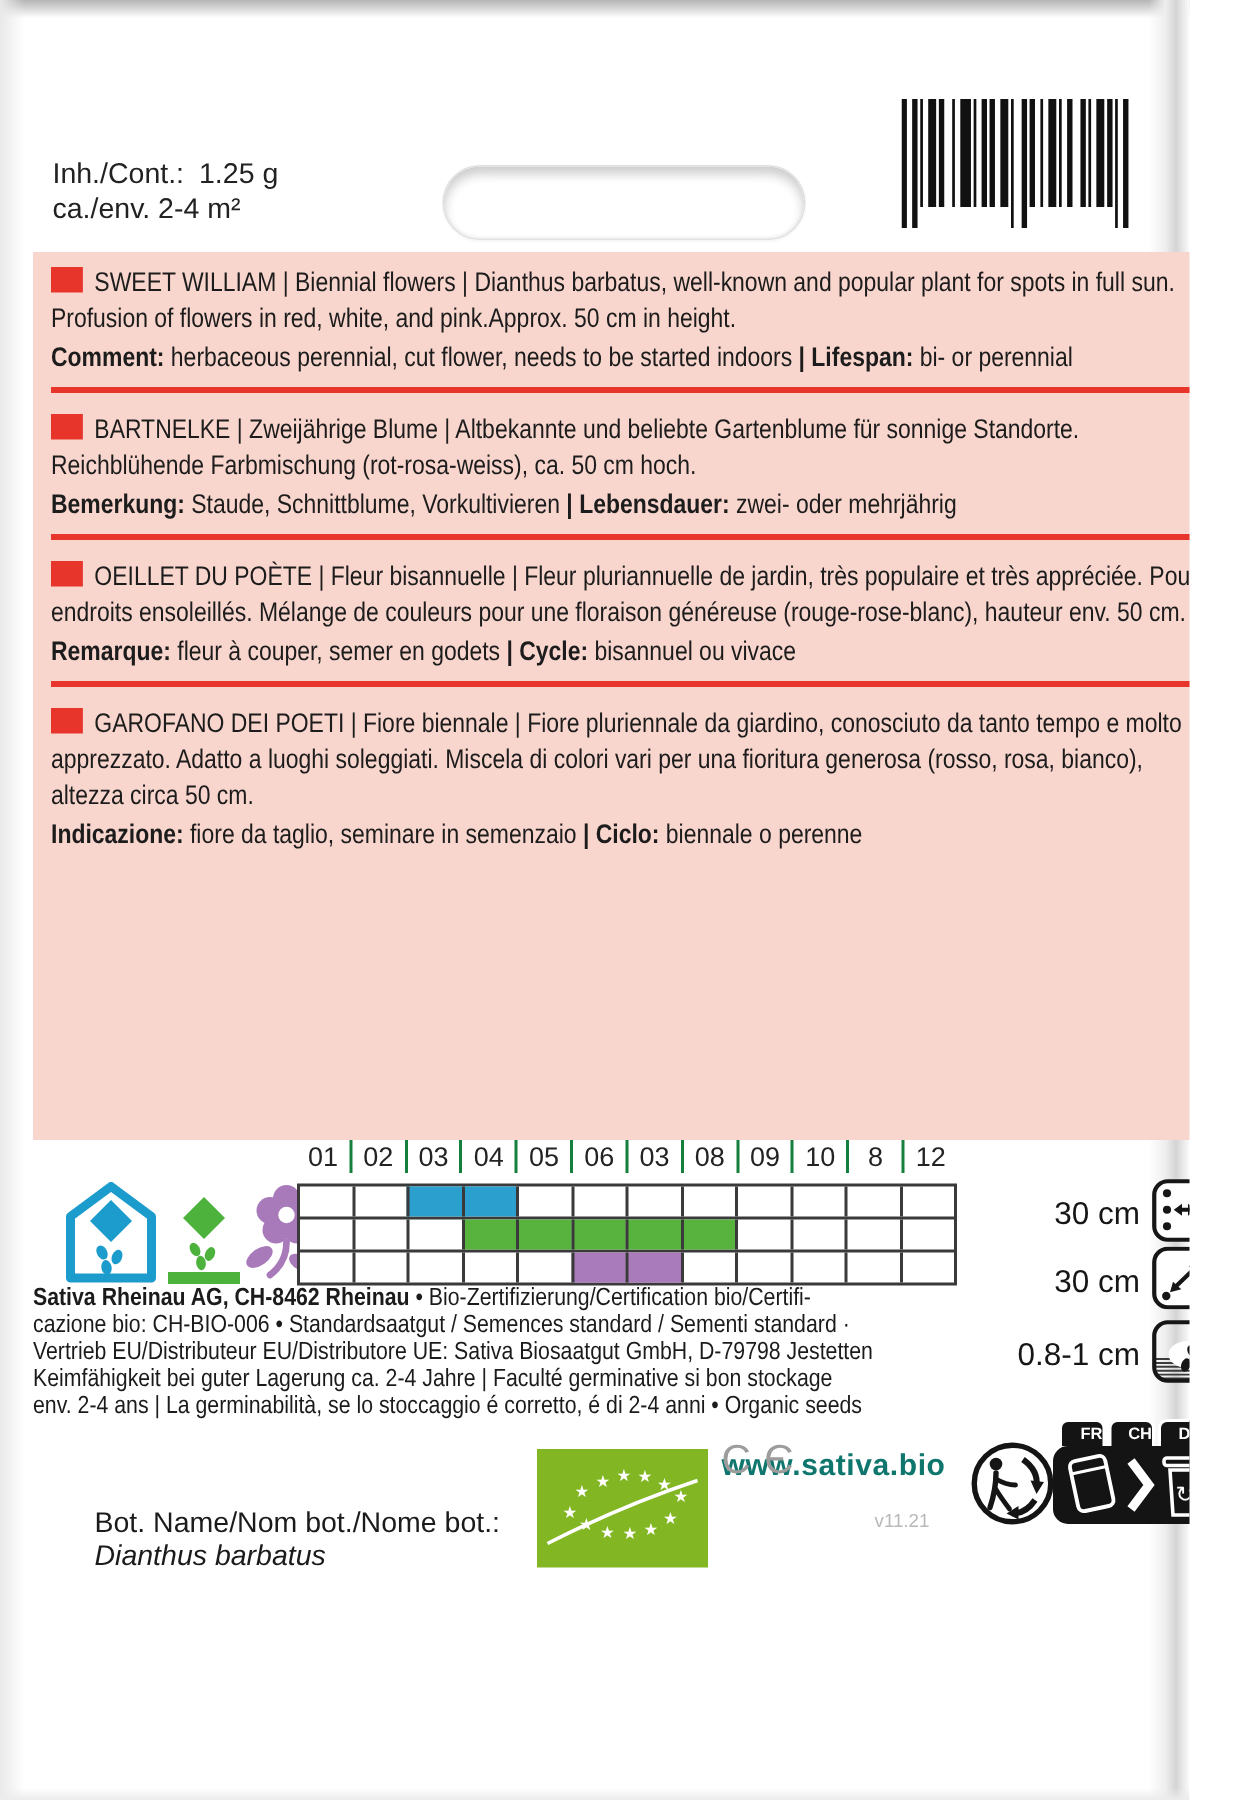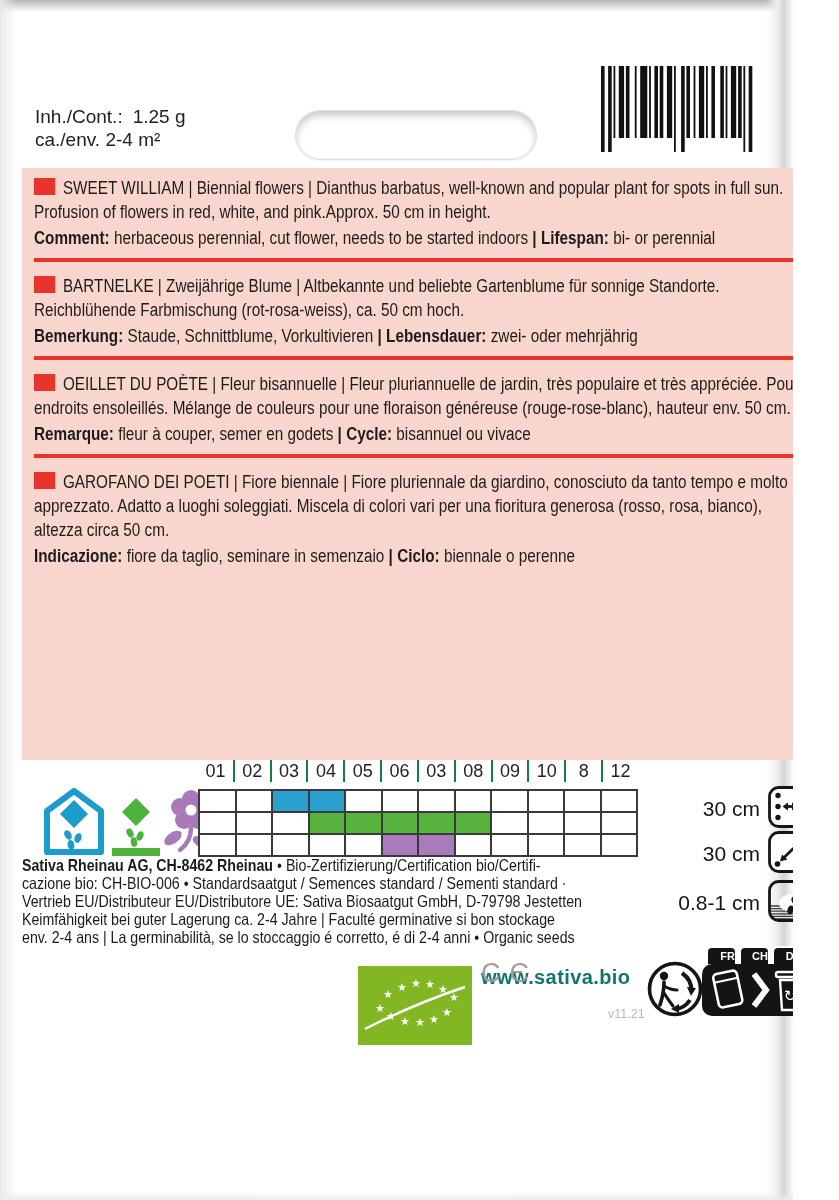--- a/index.html
+++ b/index.html
@@ -66,21 +66,21 @@
   .company .cline{white-space:nowrap;}
   .company b{font-weight:700;}
 
   
   .bot-name{position:absolute;left:63px;top:1005px;font-size:19px;line-height:22px;color:#1b1b1b;}
   .bot-name .italic{font-style:italic;}
 
   .eu-logo{position:absolute;left:358px;top:966px;width:114px;height:79px;background:#82b622;}
   .website{position:absolute;left:481px;top:966px;font-size:20px;font-weight:700;color:#0f766e;letter-spacing:.4px;text-align:center;}
   .ce-mark{position:absolute;left:481px;top:958px;font-size:27px;color:#9c9c9c;letter-spacing:9px;}
-  .version{position:absolute;left:608px;top:1007px;font-size:12.5px;color:#b9b9b9;}
+  .version{position:absolute;left:583px;top:1007px;font-size:12.5px;color:#b9b9b9;}
 
   .triman{position:absolute;left:646px;top:960px;}
 
   .badge{position:absolute;left:702px;top:946px;width:110px;height:72px;}
   .badge-tabs{position:absolute;left:4px;top:0;display:flex;gap:2px;}
   .badge-tab{width:27px;height:16px;background:#141414;border:2px solid #fff;border-bottom:none;
              border-radius:6px 6px 0 0;color:#fff;font-size:11px;font-weight:700;
              text-align:right;line-height:16px;}
   .badge-body{position:absolute;left:0;top:18px;width:110px;height:52px;background:#141414;border-radius:10px;}
 </style>
@@ -314,20 +314,24 @@
   </div>
 
   <div class="company">
     <div class="cline"><b>Sativa Rheinau AG, CH-8462 Rheinau</b><span> • Bio-Zertifizierung/Certification bio/Certifi-</span></div>
     <div class="cline">cazione bio: CH-BIO-006 • Standardsaatgut / Semences standard / Sementi standard ·</div>
     <div class="cline">Vertrieb EU/Distributeur EU/Distributore UE: Sativa Biosaatgut GmbH, D-79798 Jestetten</div>
     <div class="cline">Keimfähigkeit bei guter Lagerung ca. 2-4 Jahre | Faculté germinative si bon stockage</div>
     <div class="cline">env. 2-4 ans | La germinabilità, se lo stoccaggio é corretto, é di 2-4 anni • Organic seeds</div>
   </div>
 
+  <div class="bot-name">
+    <div>Bot. Name/Nom bot./Nome bot.:</div>
+    <div class="italic">Dianthus barbatus</div>
+  </div>
 
   <div class="eu-logo">
     <svg width="114" height="79" viewBox="0 0 114 79">
       <path d="M7,63 Q56,38 107,21" stroke="#fff" stroke-width="2.4" fill="none"></path>
       <g fill="#fff" font-family="DejaVu Sans, sans-serif" font-size="11" text-anchor="middle">
         <text x="30" y="32">★</text>
           <text x="44" y="25">★</text>
           <text x="58" y="21">★</text>
         <text x="72" y="22">★</text>
           <text x="85" y="27">★</text>

